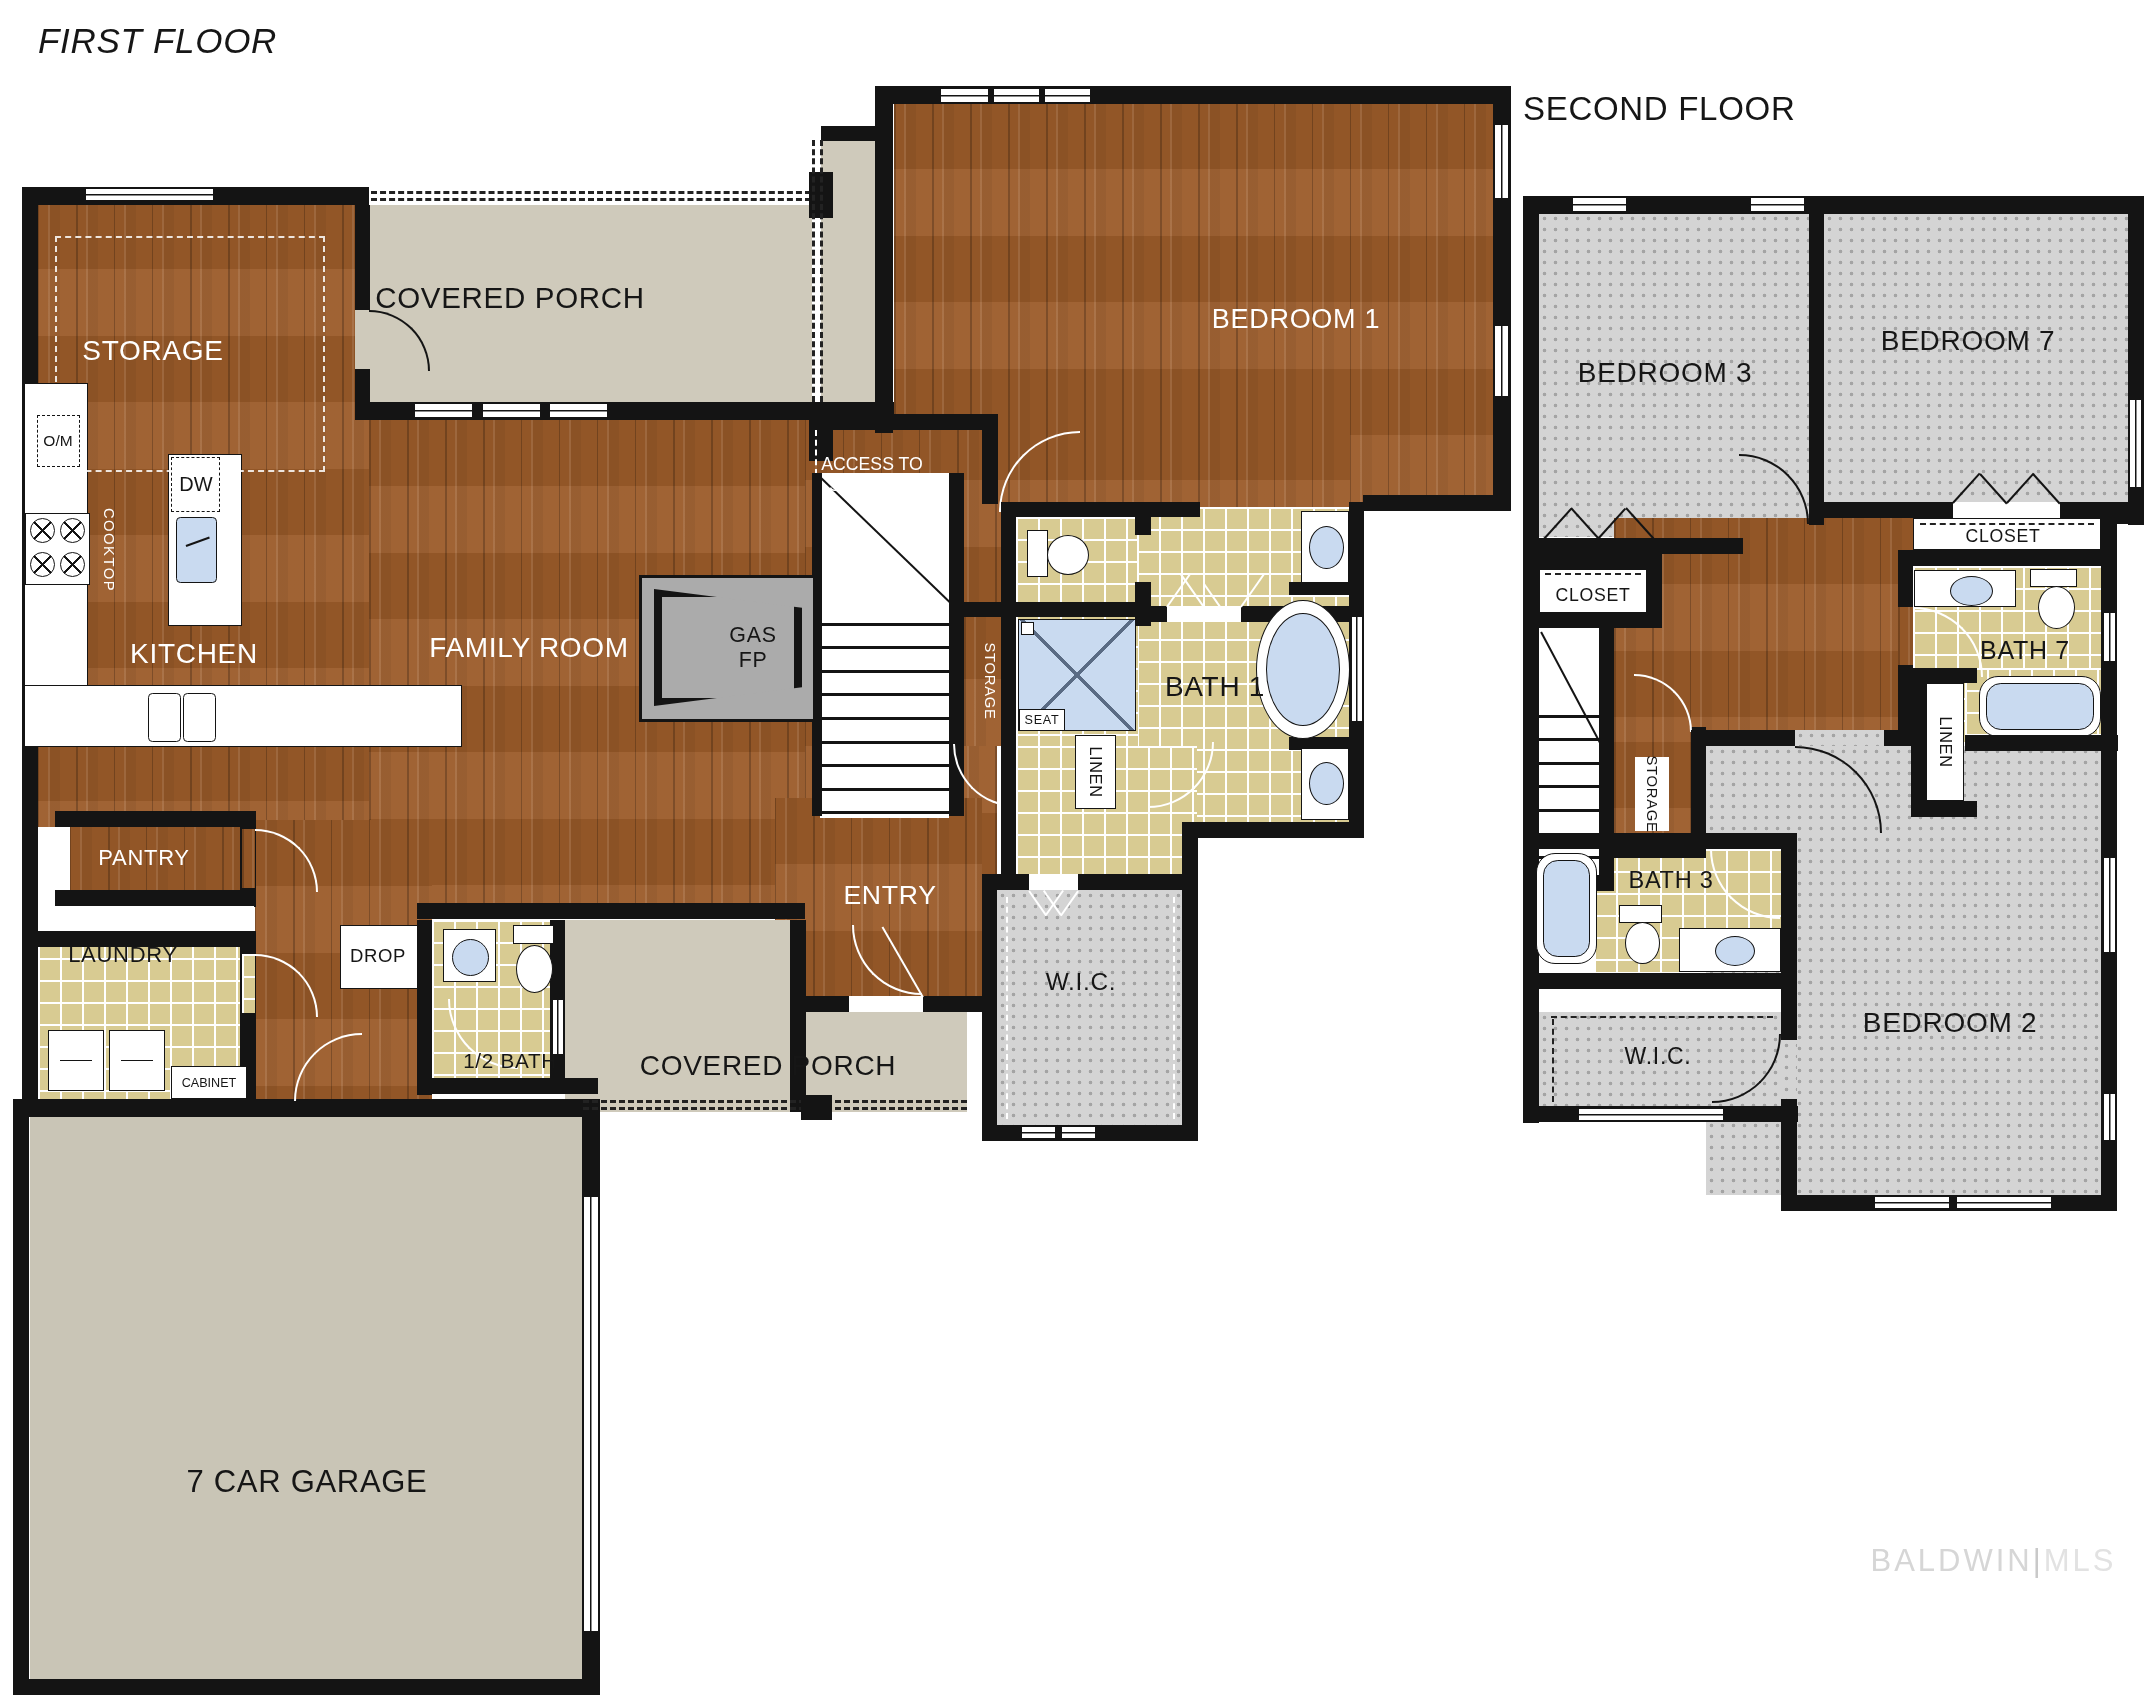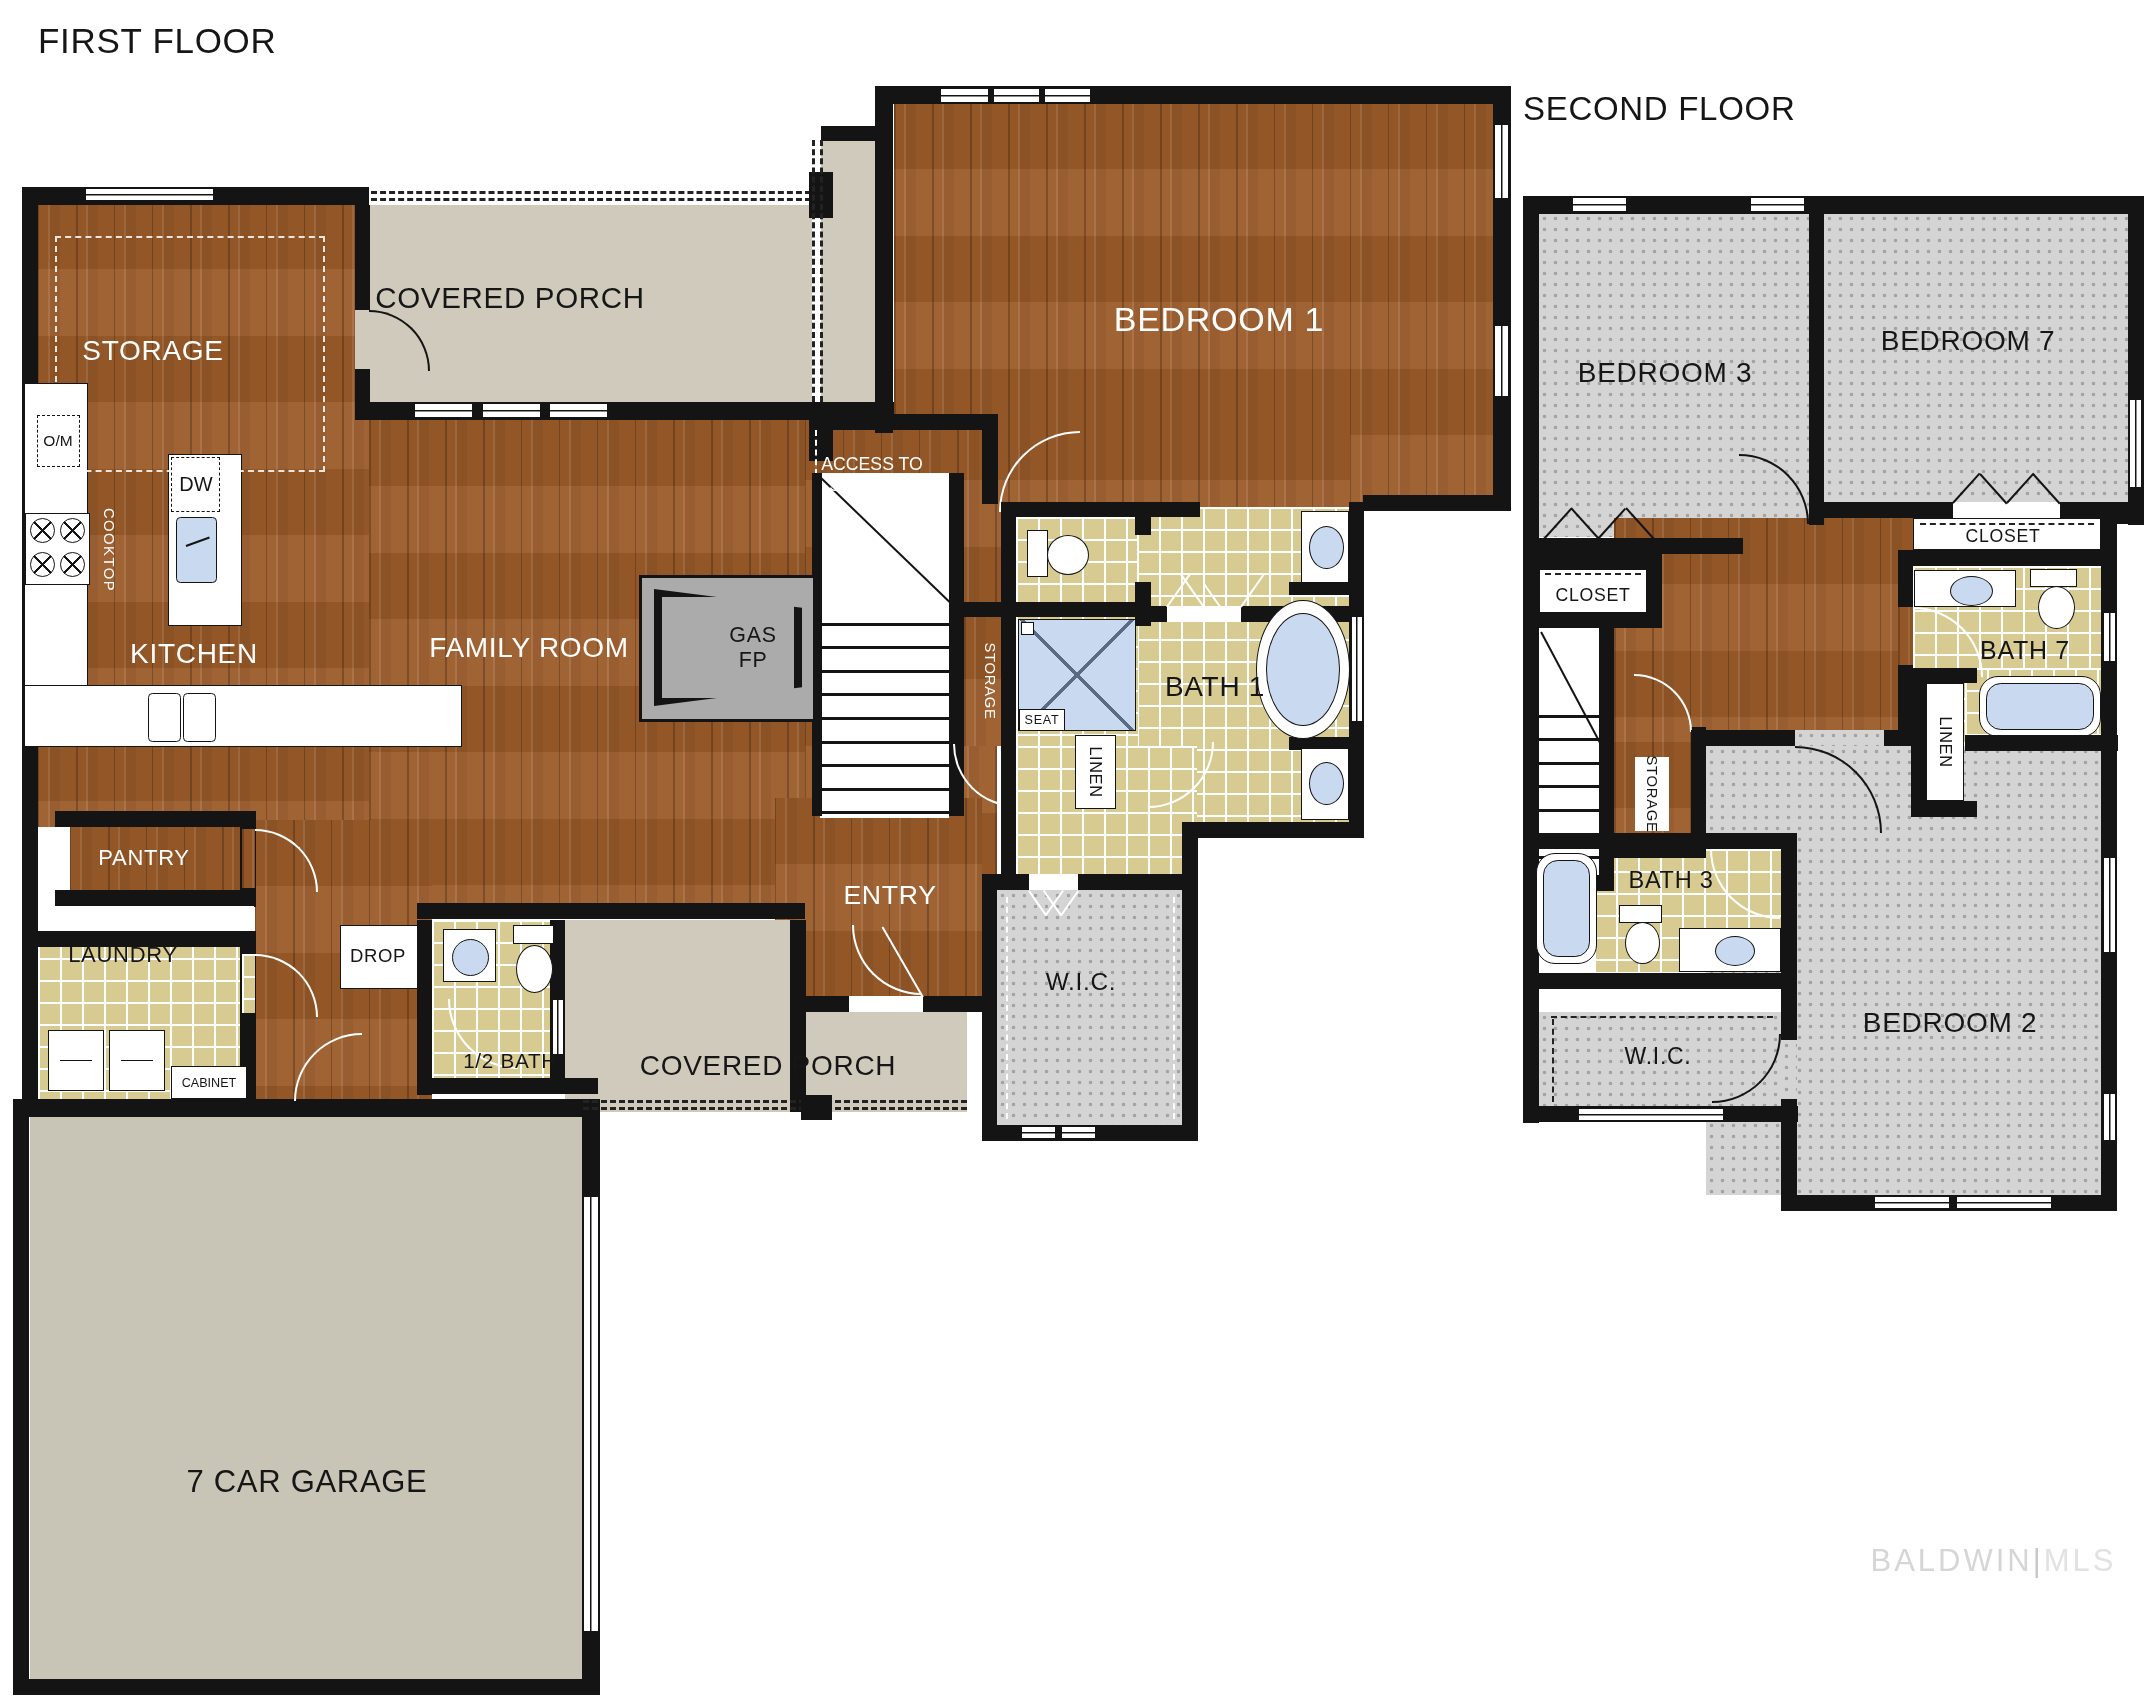--- a/index.html
+++ b/index.html
@@ -47,21 +47,21 @@
           background:linear-gradient(45deg,transparent 46%,#141414 46% 54%,transparent 54%),linear-gradient(-45deg,transparent 46%,#141414 46% 54%,transparent 54%);}
   .oval{position:absolute;border:1.5px solid #141414;border-radius:50%;background:#c9daf0;}
   .tubRR{position:absolute;border:1.5px solid #141414;border-radius:19px;background:#fff;}
   .tubIn{position:absolute;inset:5.9px;border:0.7px solid #141414;border-radius:14.8px;background:#c9daf0;}
 </style>
 </head>
 <body>
 
 <div class="stage">
 
-  <div class="abs lb" style="left:38px;top:20.7px;font-size:35px;letter-spacing:0.7px;">FIRST FLOOR</div>
+  <div class="abs lb" style="left:38px;top:20.7px;font-size:35px;letter-spacing:0.7px;font-style:italic;">FIRST FLOOR</div>
   <div class="abs lb" style="left:1523px;top:90px;font-size:33px;letter-spacing:0.7px;">SECOND FLOOR</div>
 
   <div class="wd" style="left:38px;top:203px;width:331px;height:624px;"></div>
   <div class="wd" style="left:369px;top:420px;width:524px;height:485px;"></div>
   <div class="wd" style="left:894px;top:103px;width:613px;height:408px;"></div>
   <div class="wd" style="left:894px;top:414px;width:456px;height:207px;"></div>
   <div class="wd" style="left:805px;top:414px;width:192px;height:583px;"></div>
   <div class="wd" style="left:255px;top:820px;width:177px;height:281px;"></div>
   <div class="wd" style="left:70px;top:827px;width:177px;height:63px;"></div>
   <div class="wd" style="left:775px;top:798px;width:207px;height:199px;"></div>
@@ -248,21 +248,21 @@
   <div class="abs" style="left:639px;top:575px;width:177px;height:147px;background:#ababab;border:3px solid #141414;box-sizing:border-box;"></div>
   <div class="abs" style="left:654px;top:589px;width:148px;height:117px;background:#ababab;border:8.9px solid #141414;box-sizing:border-box;
               clip-path:polygon(0 0,100% 16%,100% 84%,0 100%);"></div>
   <div class="lbl lb pre" style="left:753px;top:648px;font-size:21.4px;white-space:pre-line;">GAS
 FP</div>
 
   <div class="abs" style="left:55px;top:236px;width:270px;height:236px;border:2.2px dashed #fff;box-sizing:border-box;opacity:.85;"></div>
 
   <div class="lbl lw" style="left:153px;top:351px;font-size:28px;">STORAGE</div>
   <div class="lbl lb" style="left:510px;top:298px;font-size:29.5px;">COVERED PORCH</div>
-  <div class="lbl lw" style="left:1219px;top:319px;font-size:34px;">BEDROOM 1</div>
+  <div class="lbl lw" style="left:1296px;top:319px;font-size:27px;">BEDROOM 1</div>
   <div class="lbl lw" style="left:194px;top:654px;font-size:28px;">KITCHEN</div>
   <div class="lbl lw" style="left:529px;top:648px;font-size:28px;">FAMILY ROOM</div>
   <div class="lbl lw pre" style="left:872px;top:475px;font-size:17.7px;letter-spacing:0;">ACCESS TO
 STORAGE</div>
   <div class="lbl lw vert" style="left:990px;top:681px;font-size:14.8px;">STORAGE</div>
   <div class="lbl lb" style="left:1215px;top:687px;font-size:28px;">BATH 1</div>
   <div class="lbl lw" style="left:890px;top:895px;font-size:26.6px;">ENTRY</div>
   <div class="lbl lb" style="left:1081px;top:982px;font-size:24.4px;">W.I.C.</div>
   <div class="lbl lw" style="left:144px;top:858px;font-size:22px;">PANTRY</div>
   <div class="lbl lb" style="left:123px;top:955px;font-size:22px;">LAUNDRY</div>

